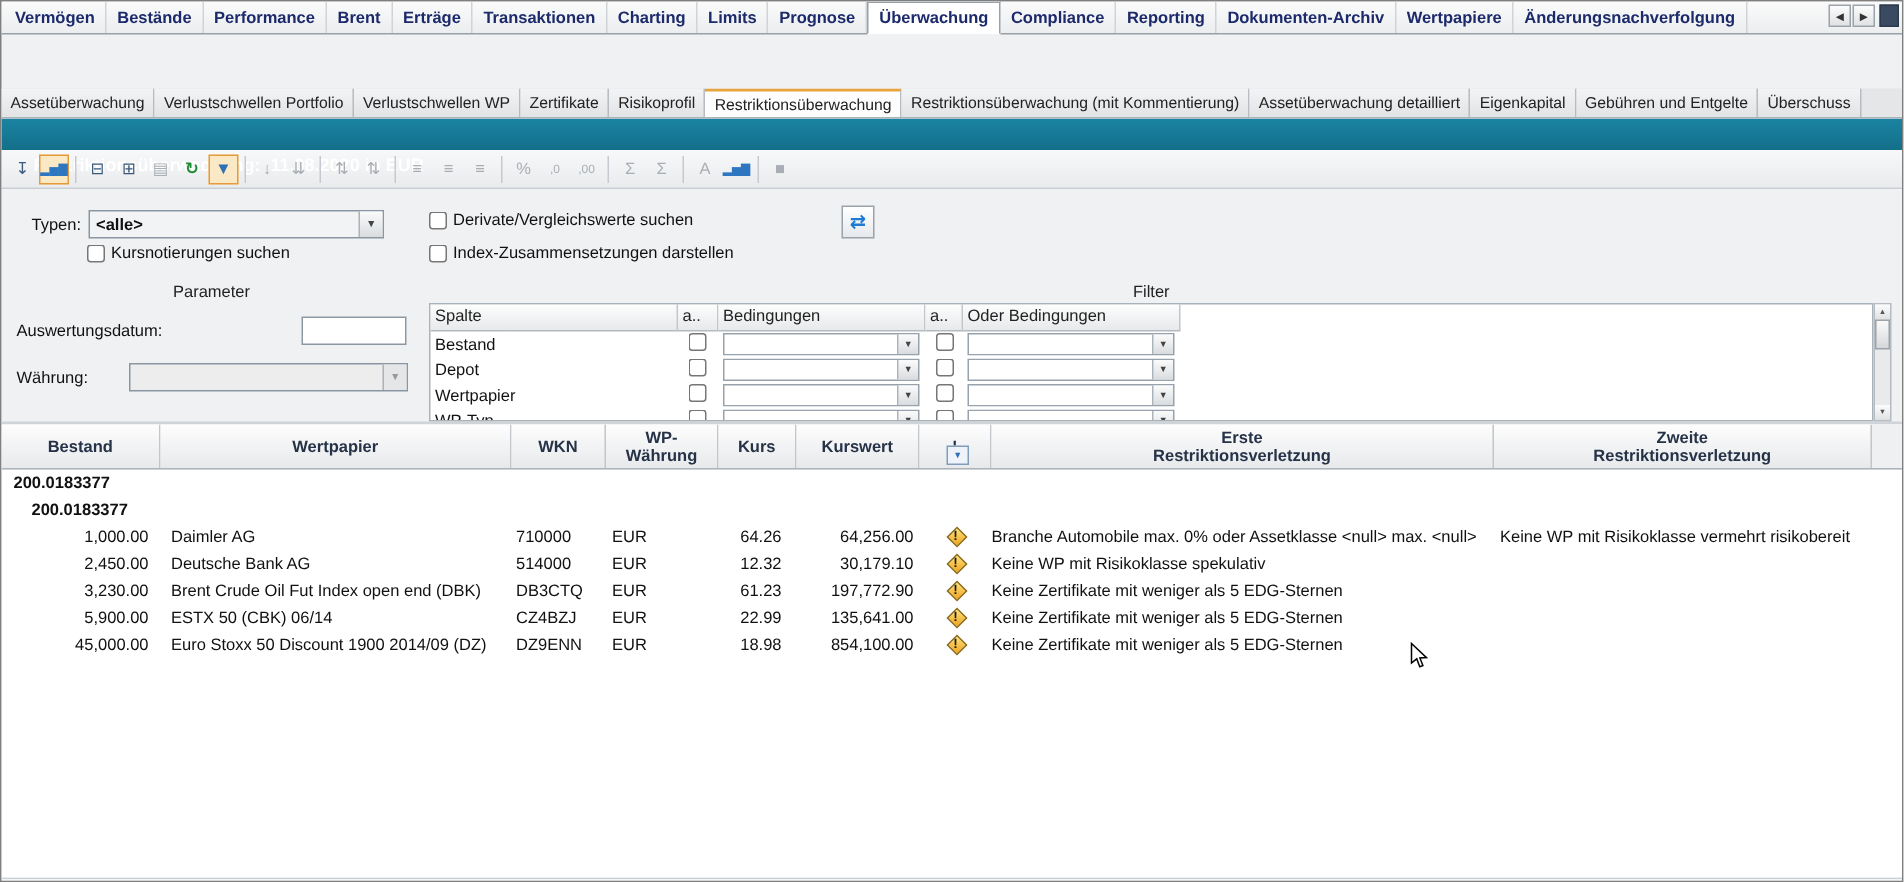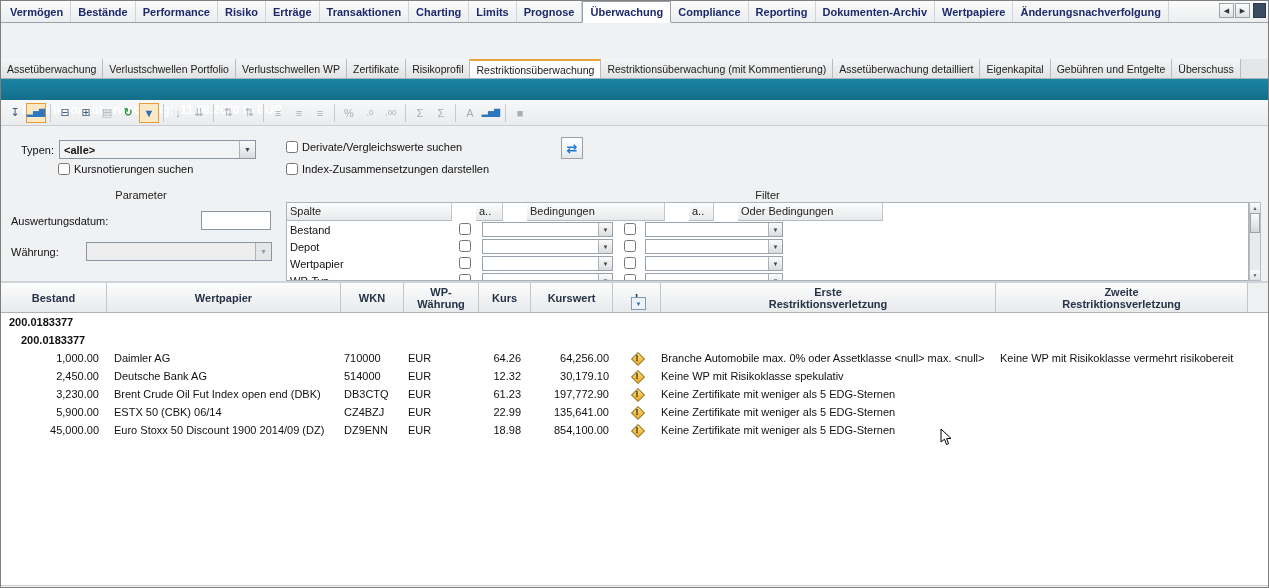--- a/index.html
+++ b/index.html
@@ -56,21 +56,21 @@
   .param-label { left:0; width:280px; text-align:center; }
   .filter-label { left:285px; width:963px; text-align:center; }
   .plabel { position:absolute; }
   .awd-label { left:10px; top:27px; }
   .awd-input { position:absolute; left:200px; top:23px; width:70px; height:19px; border:1px solid #8a97a3; padding:0 3px; font:inherit; background:#fff; }
   .cur-label { left:10px; top:58px; }
   .cur-combo { left:85px; top:54px; width:186px; background:#ededee; }
   .combo.disabled .combo-btn { color:#999; background:#e4e6e8; }
   .filtertable { position:absolute; left:285px; top:14px; width:963px; height:79px; background:#fff; border:1px solid #aab2ba; overflow:hidden; }
   .fhead, .frow { display:grid; grid-template-columns:165px 27px 138px 25px 145px; }
-  .fhead { height:18px;gap:24px; }
+  .fhead { height:18px; }
   .fhc { background:linear-gradient(#fdfdfd,#e7e9eb); border-right:1px solid #c2c6cb; border-bottom:1px solid #b5bac0; padding-left:3px; line-height:17px; color:#222; }
   .frow { height:17px; align-items:center; }
   .fc { padding-left:3px; overflow:hidden; white-space:nowrap; }
   .fc input { width:12px; height:12px; margin:0 0 0 4px; }
   .fcombo { height:15px; border:1px solid #98a2ac; background:#fff; display:flex; margin-right:4px; }
   .fcombo-btn { width:14px; margin-left:auto; background:linear-gradient(#fbfbfb,#d9dcdf); border-left:1px solid #aab2ba; font-size:6px; display:flex; align-items:center; justify-content:center; color:#444; }
   .vscroll { position:absolute; left:1248px; top:14px; width:12px; height:79px; background:#e8eaec; border:1px solid #b6bcc2; display:flex; flex-direction:column; }
   .vs-up,.vs-down { height:10px; font-size:5px; text-align:center; line-height:10px; background:linear-gradient(#fcfcfc,#dfe1e3); color:#555; }
   .vs-down { margin-top:auto; }
   .vs-thumb { height:20px; background:linear-gradient(#fafafa,#d5d8db); border:1px solid #9aa2aa; }
@@ -117,21 +117,21 @@
 
       <div class="mitem" data-name="menu-item">
         <span data-name="menu-item-label">Bestände</span>
       </div>
 
       <div class="mitem" data-name="menu-item">
         <span data-name="menu-item-label">Performance</span>
       </div>
 
       <div class="mitem" data-name="menu-item">
-        <span data-name="menu-item-label">Risiko</span>
+        <span data-name="menu-item-label">Brent</span>
       </div>
 
       <div class="mitem" data-name="menu-item">
         <span data-name="menu-item-label">Erträge</span>
       </div>
 
       <div class="mitem" data-name="menu-item">
         <span data-name="menu-item-label">Transaktionen</span>
       </div>
 

